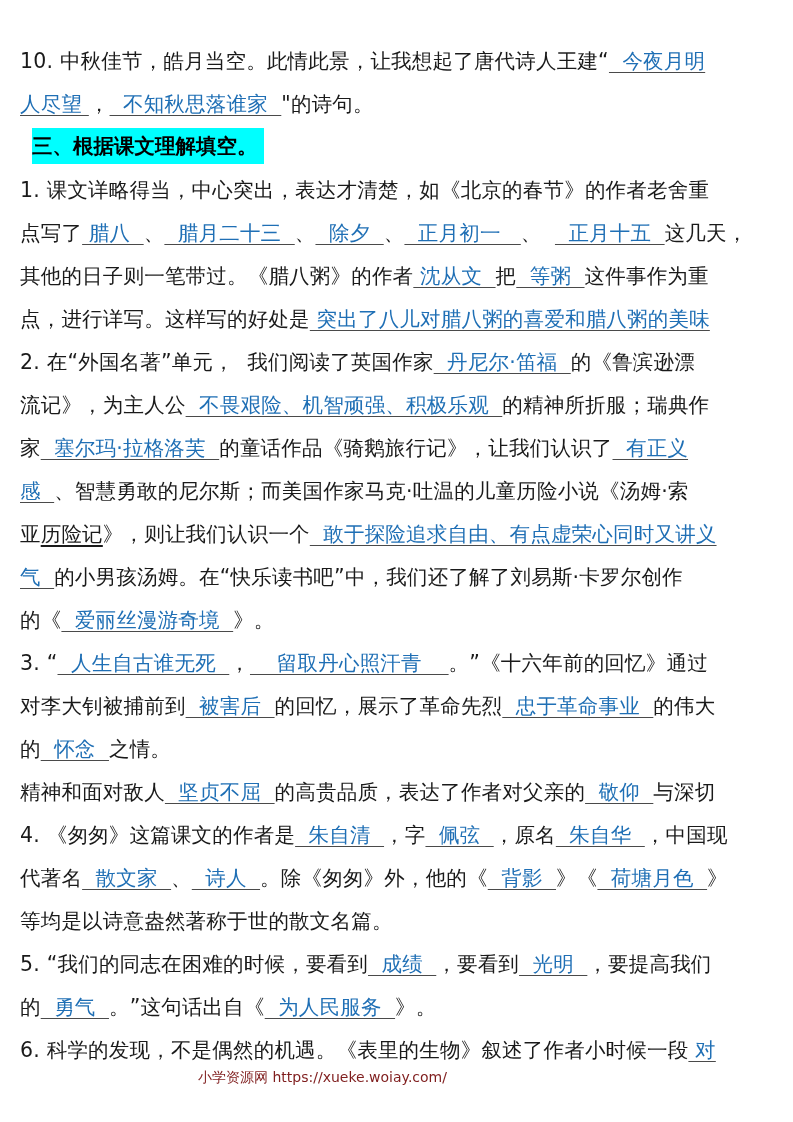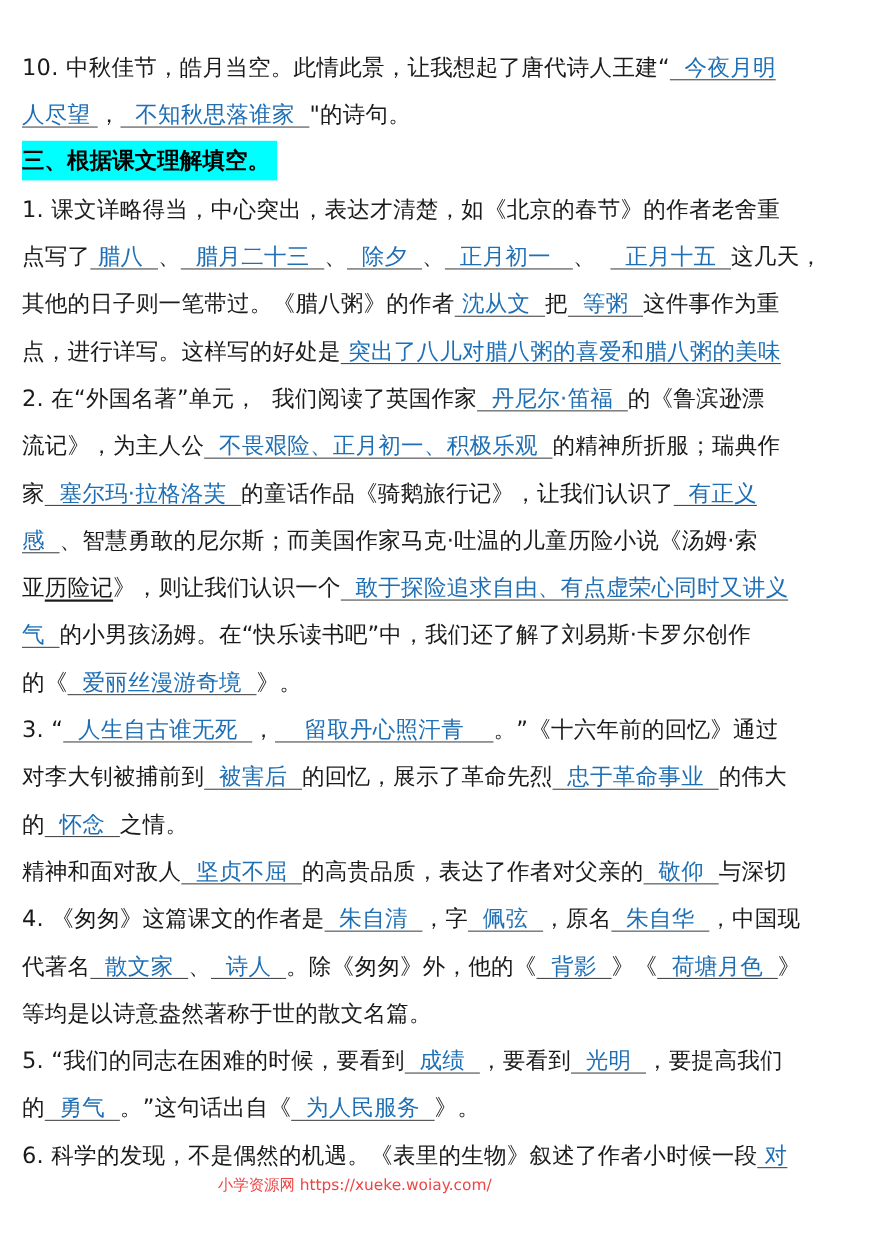--- a/index.html
+++ b/index.html
@@ -38,38 +38,39 @@
       white-space: pre;
     }
     .heading {
       display: inline-block;
       background: #00ffff;
       font-weight: bold;
       font-size: 20.5px;
       line-height: 36px;
       padding: 0 6px 0 0;
       color: #000;
+      margin-left: 12px;
     }
     .heading-line {
       height: 43px;
       line-height: 43px;
     }
     .u-plain {
       text-decoration: underline;
       text-underline-offset: 4px;
       margin-top: 20px;
     }
     .footer {
       position: absolute;
       top: 1069px;
       left: 0;
       width: 645px;
       text-align: center;
       font-size: 14px;
-      color: #ef4444;
+      color: #7f1d1d;
       font-family: "DejaVu Sans", sans-serif;
     }
   </style>
 </head>
 <body>
 
 <div class="page">
 
   <div class="line">
     <span>10. 中秋佳节，皓月当空。此情此景，让我想起了唐代诗人王建“</span><span class="ans">  今夜月明</span>
@@ -92,21 +93,21 @@
     <span>其他的日子则一笔带过。《腊八粥》的作者</span><span class="ans"> 沈从文  </span><span>把</span><span class="ans">  等粥  </span><span>这件事作为重</span>
   </div>
   <div class="line">
     <span>点，进行详写。这样写的好处是</span><span class="ans"> 突出了八儿对腊八粥的喜爱和腊八粥的美味</span>
   </div>
 
   <div class="line">
     <span style="white-space:pre">2. 在“外国名著”单元，  我们阅读了英国作家</span><span class="ans">  丹尼尔·笛福  </span><span>的《鲁滨逊漂</span>
   </div>
   <div class="line">
-    <span>流记》，为主人公</span><span class="ans">  不畏艰险、正月初一、积极乐观  </span><span>的精神所折服；瑞典作</span>
+    <span>流记》，为主人公</span><span class="ans">  不畏艰险、机智顽强、积极乐观  </span><span>的精神所折服；瑞典作</span>
   </div>
   <div class="line">
     <span>家</span><span class="ans">  塞尔玛·拉格洛芙  </span><span>的童话作品《骑鹅旅行记》，让我们认识了</span><span class="ans">  有正义</span>
   </div>
   <div class="line">
     <span class="ans">感  </span><span>、智慧勇敢的尼尔斯；而美国作家马克·吐温的儿童历险小说《汤姆·索</span>
   </div>
   <div class="line">
     <span>亚</span><span class="u-plain">历险记</span><span>》，则让我们认识一个</span><span class="ans">  敢于探险追求自由、有点虚荣心同时又讲义</span>
   </div>

